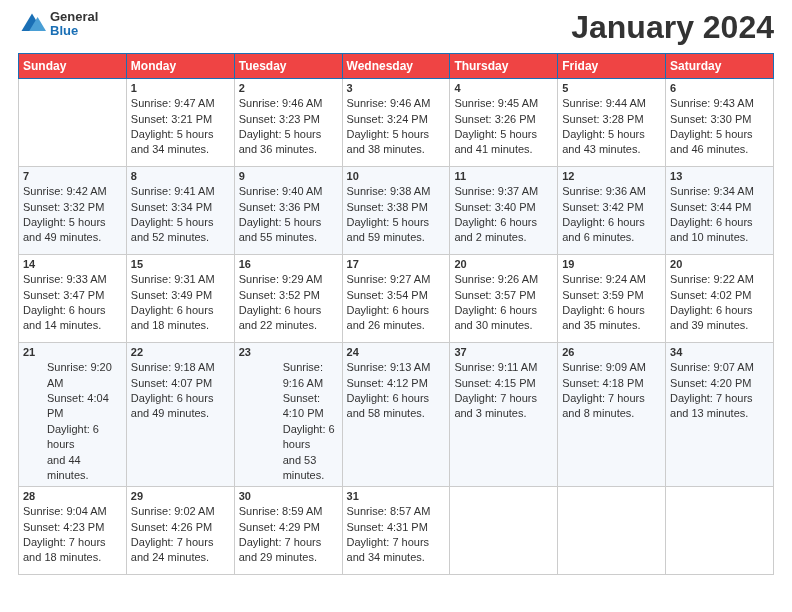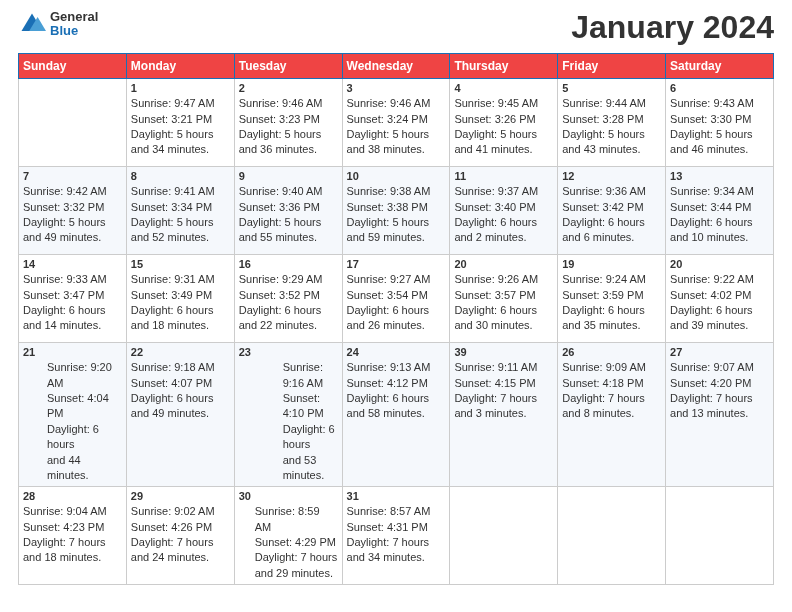--- a/index.html
+++ b/index.html
@@ -303,35 +303,35 @@
 and 53 minutes.</div>
           </td>
           <td>
             <span class="day-number">24</span>
             <div class="day-info" style="white-space: pre-line;">Sunrise: 9:13 AM
 Sunset: 4:12 PM
 Daylight: 6 hours
 and 58 minutes.</div>
           </td>
           <td>
-            <span class="day-number">39</span>
+            <span class="day-number">37</span>
             <div class="day-info" style="white-space: pre-line;">Sunrise: 9:11 AM
 Sunset: 4:15 PM
 Daylight: 7 hours
 and 3 minutes.</div>
           </td>
           <td>
             <span class="day-number">26</span>
             <div class="day-info" style="white-space: pre-line;">Sunrise: 9:09 AM
 Sunset: 4:18 PM
 Daylight: 7 hours
 and 8 minutes.</div>
           </td>
           <td>
-            <span class="day-number">27</span>
+            <span class="day-number">34</span>
             <div class="day-info" style="white-space: pre-line;">Sunrise: 9:07 AM
 Sunset: 4:20 PM
 Daylight: 7 hours
 and 13 minutes.</div>
           </td>
         </tr>
         <tr>
           <td>
             <span class="day-number">28</span>
             <div class="day-info" style="white-space: pre-line;">Sunrise: 9:04 AM
@@ -341,21 +341,21 @@
           </td>
           <td>
             <span class="day-number">29</span>
             <div class="day-info" style="white-space: pre-line;">Sunrise: 9:02 AM
 Sunset: 4:26 PM
 Daylight: 7 hours
 and 24 minutes.</div>
           </td>
           <td>
             <span class="day-number">30</span>
-            <div class="day-info" style="white-space: pre-line; margin-left: 16px;">Sunrise: 8:59 AM
+            <div class="day-info" style="white-space: pre-line;">Sunrise: 8:59 AM
 Sunset: 4:29 PM
 Daylight: 7 hours
 and 29 minutes.</div>
           </td>
           <td>
             <span class="day-number">31</span>
             <div class="day-info" style="white-space: pre-line;">Sunrise: 8:57 AM
 Sunset: 4:31 PM
 Daylight: 7 hours
 and 34 minutes.</div>

